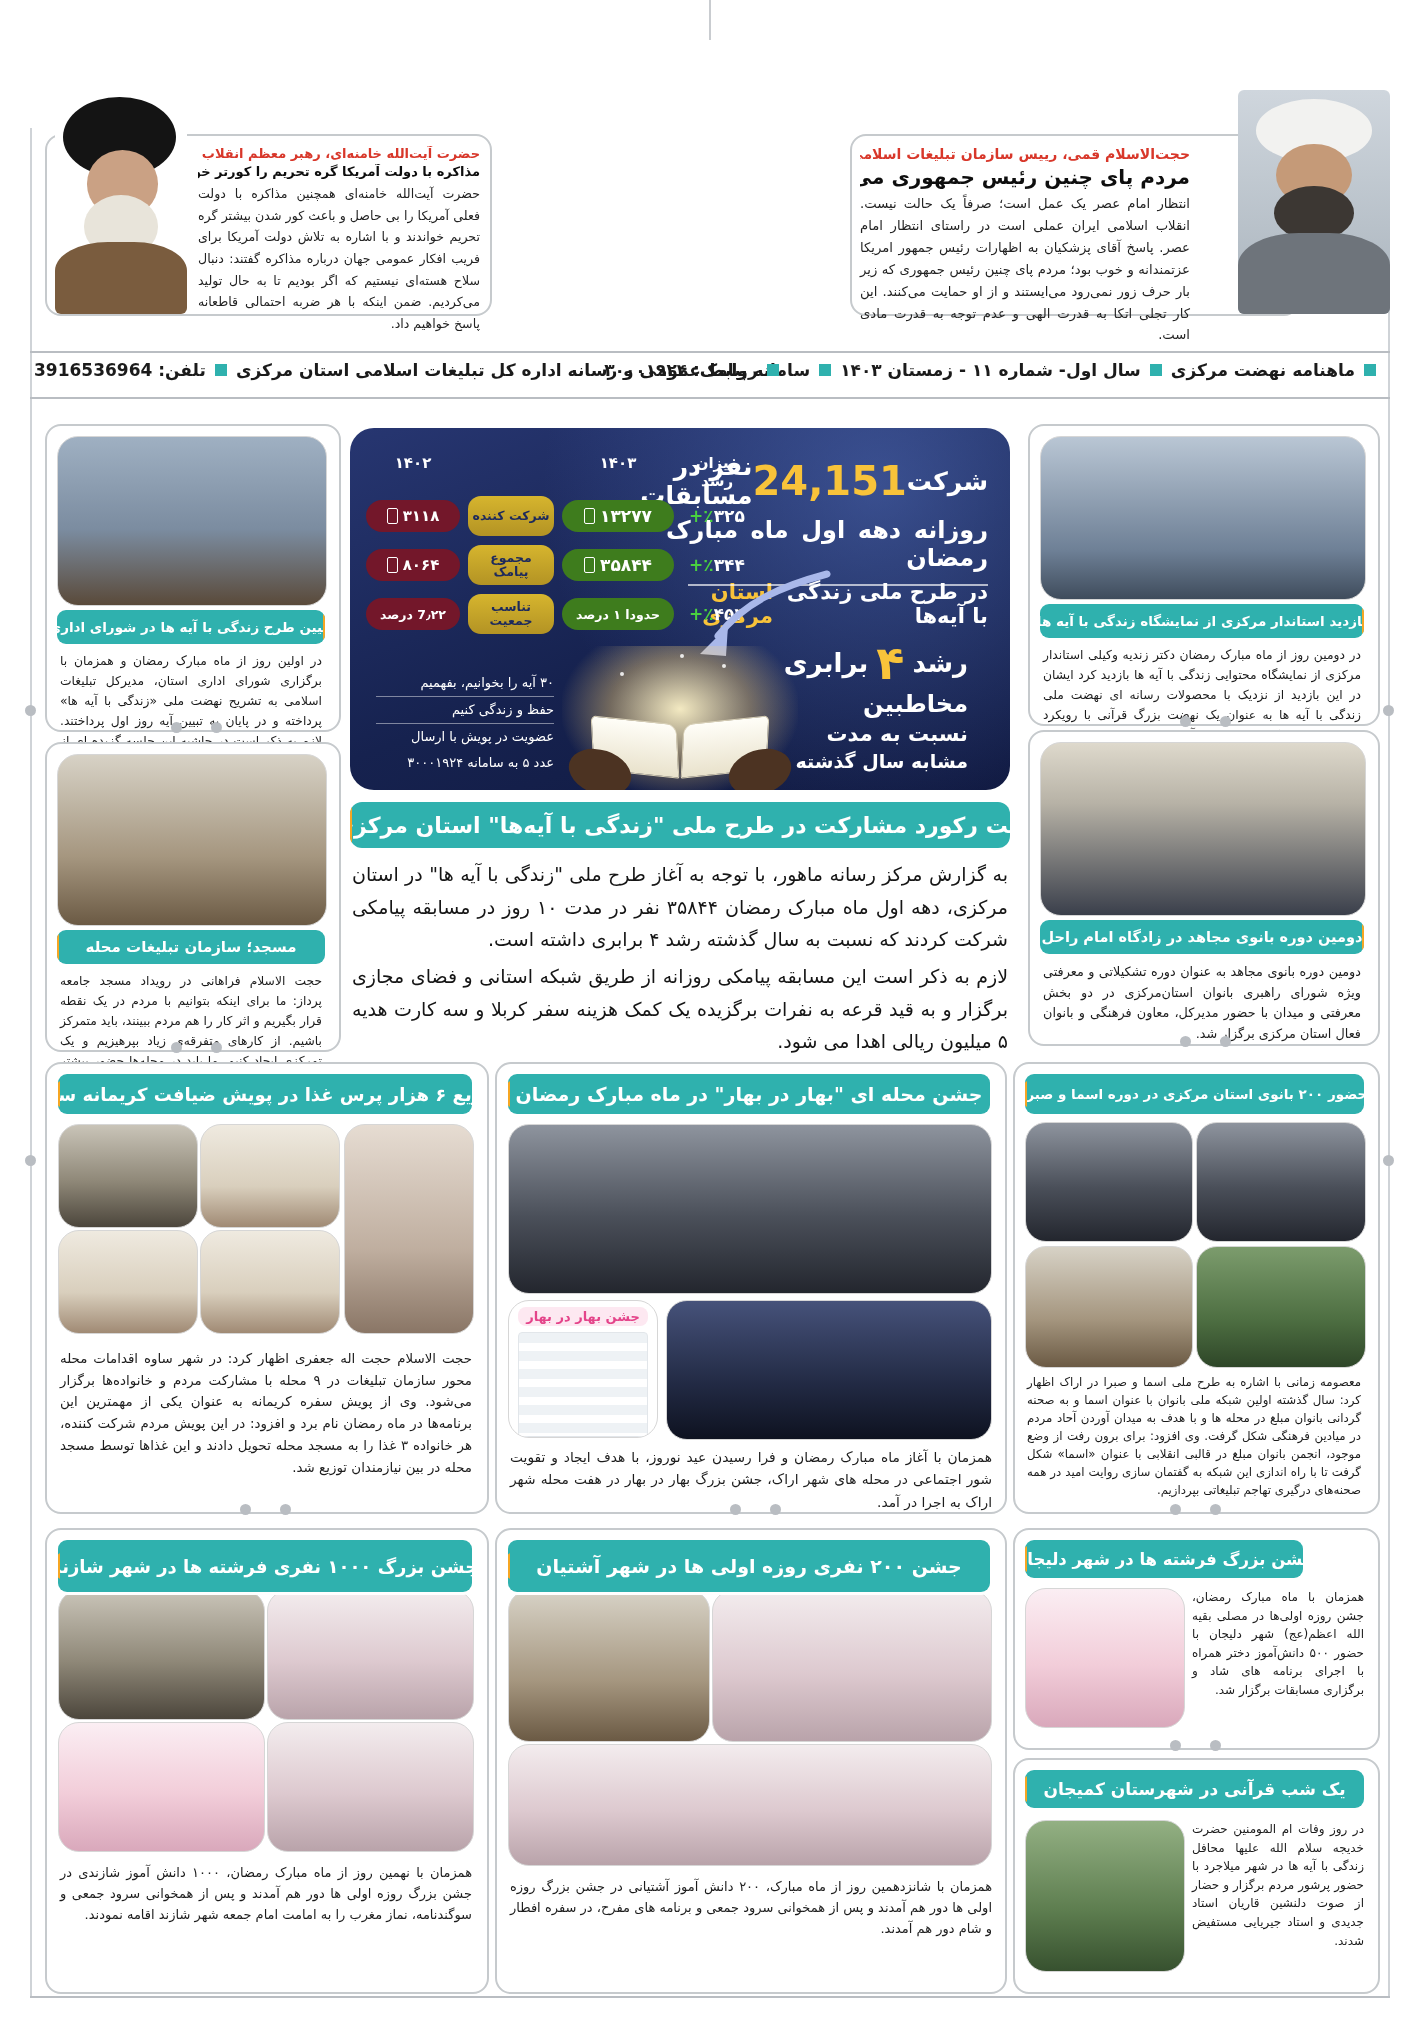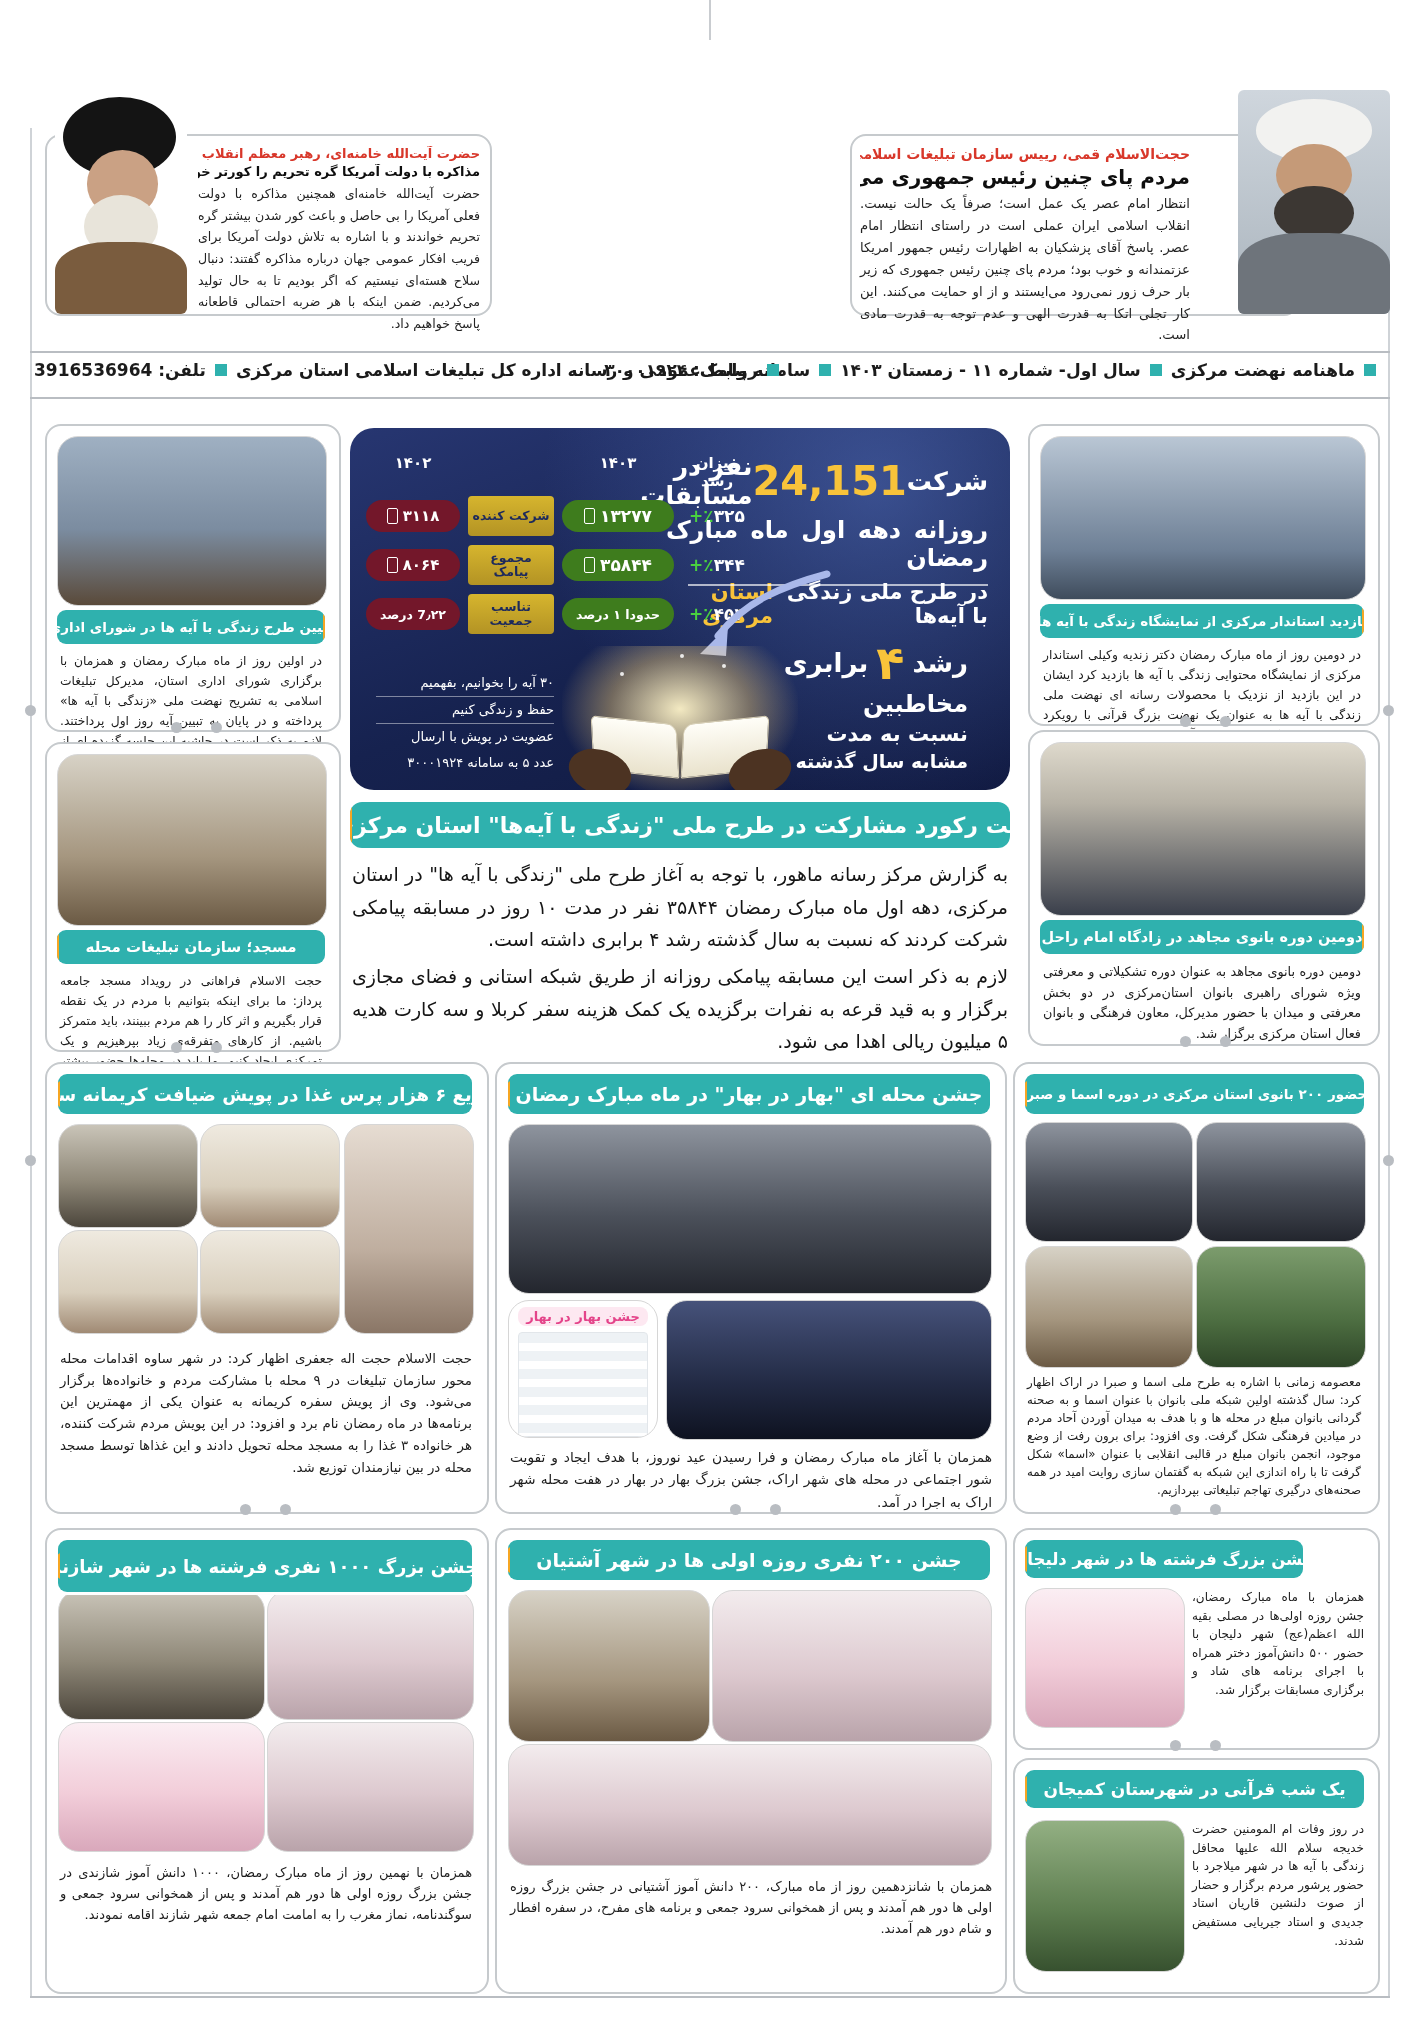--- a/index.html
+++ b/index.html
@@ -73,21 +73,21 @@
   .c3{width:112px;}
   .cl{width:86px;}
   .c2{width:94px;}
   .grow{direction:ltr;font-size:17px;font-weight:bold;color:#fff;text-align:center;width:70px;}
   .grow .plus{color:#49d13f;}
   .pill{height:32px;border-radius:16px;display:flex;align-items:center;justify-content:center;
         font-weight:bold;color:#fff;gap:5px;}
   .pill.green{background:#3e7c1d;width:112px;font-size:17px;}
   .pill.maroon{background:#73172a;width:94px;font-size:15px;}
   .pill.gold{background:linear-gradient(180deg,#d6b52e,#b39324);color:#1d2a5c;width:86px;height:40px;
-             border-radius:4px;font-size:12.5px;text-align:center;line-height:1.15;padding:0 4px;box-sizing:border-box;}
+             border-radius:13px;font-size:12.5px;text-align:center;line-height:1.15;padding:0 4px;box-sizing:border-box;}
   .pill.small{font-size:12.5px;}
   .pico{width:9px;height:14px;border:1.5px solid #fff;border-radius:2px;display:inline-block;flex:0 0 auto;}
   .ig-growth{position:absolute;right:42px;top:212px;width:220px;text-align:right;}
   .ig-growth .l0{font-size:26px;font-weight:bold;display:flex;justify-content:flex-start;
                  align-items:center;gap:8px;}
   .ig-growth .n{color:#f8c33a;font-size:46px;line-height:1;}
   .ig-growth .l1{font-size:24px;font-weight:bold;margin-top:4px;}
   .ig-growth .l2{font-size:21px;font-weight:bold;margin-top:4px;}
   .ig-growth .l3{font-size:19px;font-weight:bold;margin-top:4px;}
   .ig-foot{position:absolute;left:26px;top:242px;width:178px;text-align:right;font-size:13px;
@@ -335,21 +335,21 @@
     <span class="tri l"></span>
     <span>جشن بزرگ ۱۰۰۰ نفری فرشته ها در شهر شازند</span>
   </div>
   <div class="photo g-crowd" style="left:58px;top:1590px;width:205px;height:128px;"></div>
   <div class="photo g-girls" style="left:267px;top:1590px;width:205px;height:128px;"></div>
   <div class="photo g-pink" style="left:58px;top:1722px;width:205px;height:128px;"></div>
   <div class="photo g-girls" style="left:267px;top:1722px;width:205px;height:128px;"></div>
   <div class="txt" style="left:60px;top:1862px;width:412px;font-size:13px;">همزمان با نهمین روز از ماه مبارک رمضان، ۱۰۰۰ دانش آموز شازندی در جشن بزرگ روزه اولی ها دور هم آمدند و پس از همخوانی سرود جمعی و سوگندنامه، نماز مغرب را به امامت امام جمعه شهر شازند اقامه نمودند.</div>
 
   <div class="card" style="left:495px;top:1528px;width:508px;height:462px;"></div>
-  <div class="bnr" style="left:508px;top:1540px;width:482px;height:40px;font-size:19px;">
+  <div class="bnr" style="left:508px;top:1540px;width:482px;height:52px;font-size:19px;">
     <span class="tri l"></span>
     <span>جشن ۲۰۰ نفری روزه اولی ها در شهر آشتیان</span>
   </div>
   <div class="photo g-stage" style="left:508px;top:1590px;width:200px;height:150px;"></div>
   <div class="photo g-girls" style="left:712px;top:1590px;width:278px;height:150px;"></div>
   <div class="photo g-girls" style="left:508px;top:1744px;width:482px;height:120px;"></div>
   <div class="txt" style="left:510px;top:1876px;width:482px;font-size:13px;">همزمان با شانزدهمین روز از ماه مبارک، ۲۰۰ دانش آموز آشتیانی در جشن بزرگ روزه اولی ها دور هم آمدند و پس از همخوانی سرود جمعی و برنامه های مفرح، در سفره افطار و شام دور هم آمدند.</div>
 
   <div class="card" style="left:1013px;top:1528px;width:363px;height:218px;"></div>
   <div class="bnr" style="left:1025px;top:1540px;width:278px;height:38px;font-size:16.5px;">

